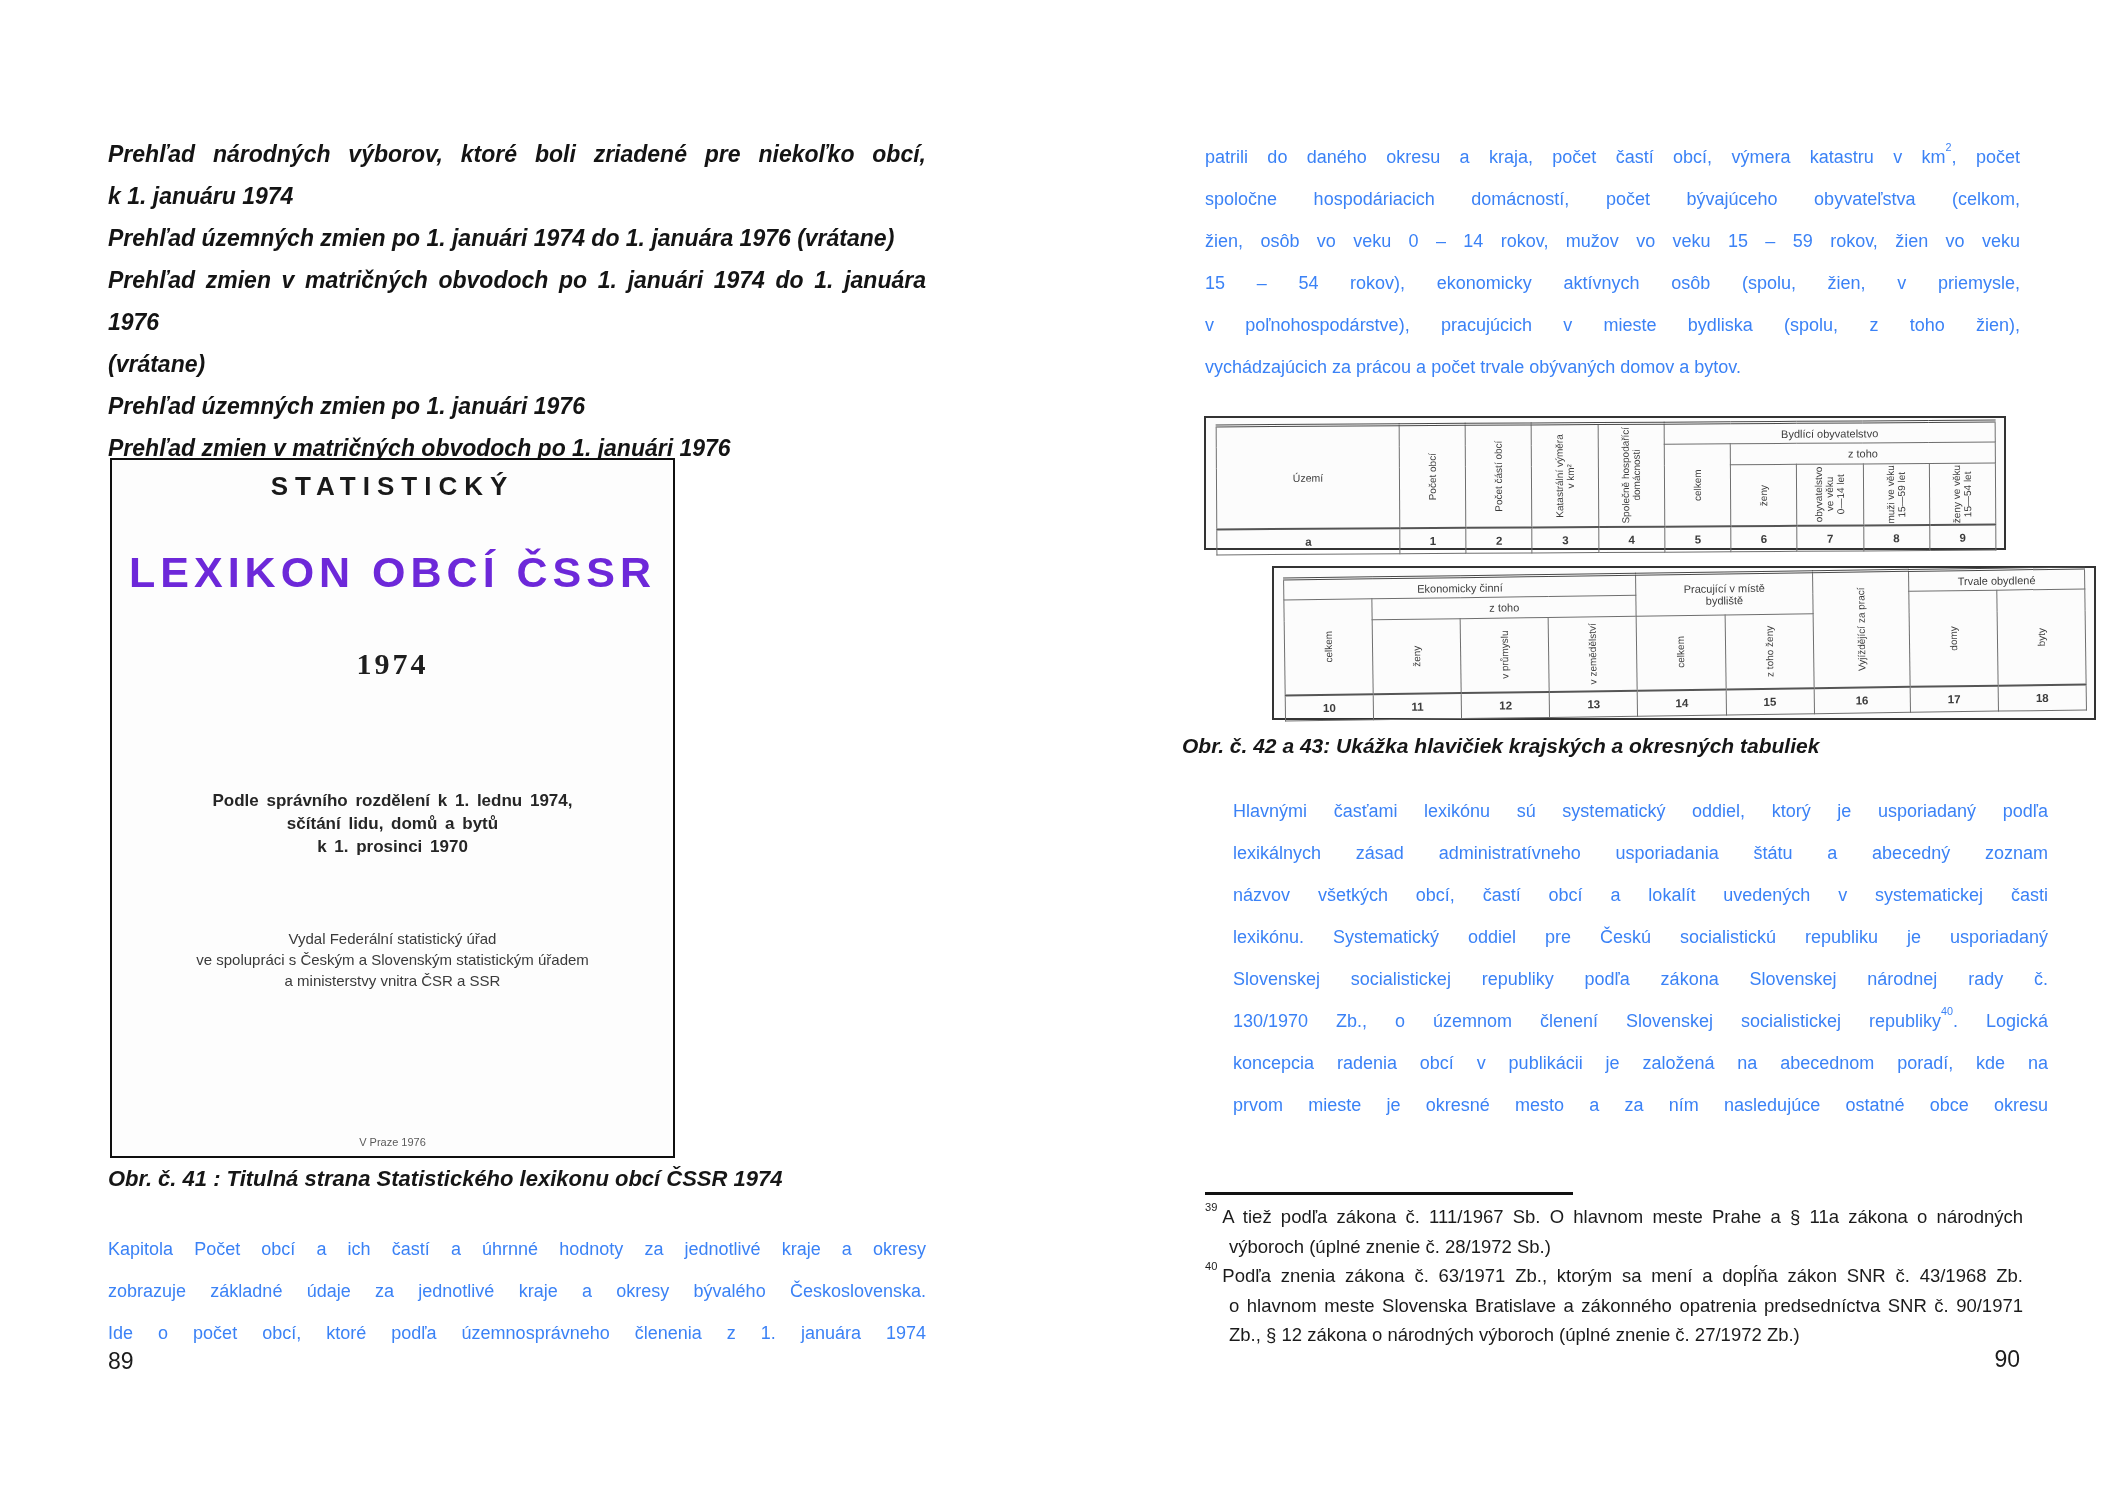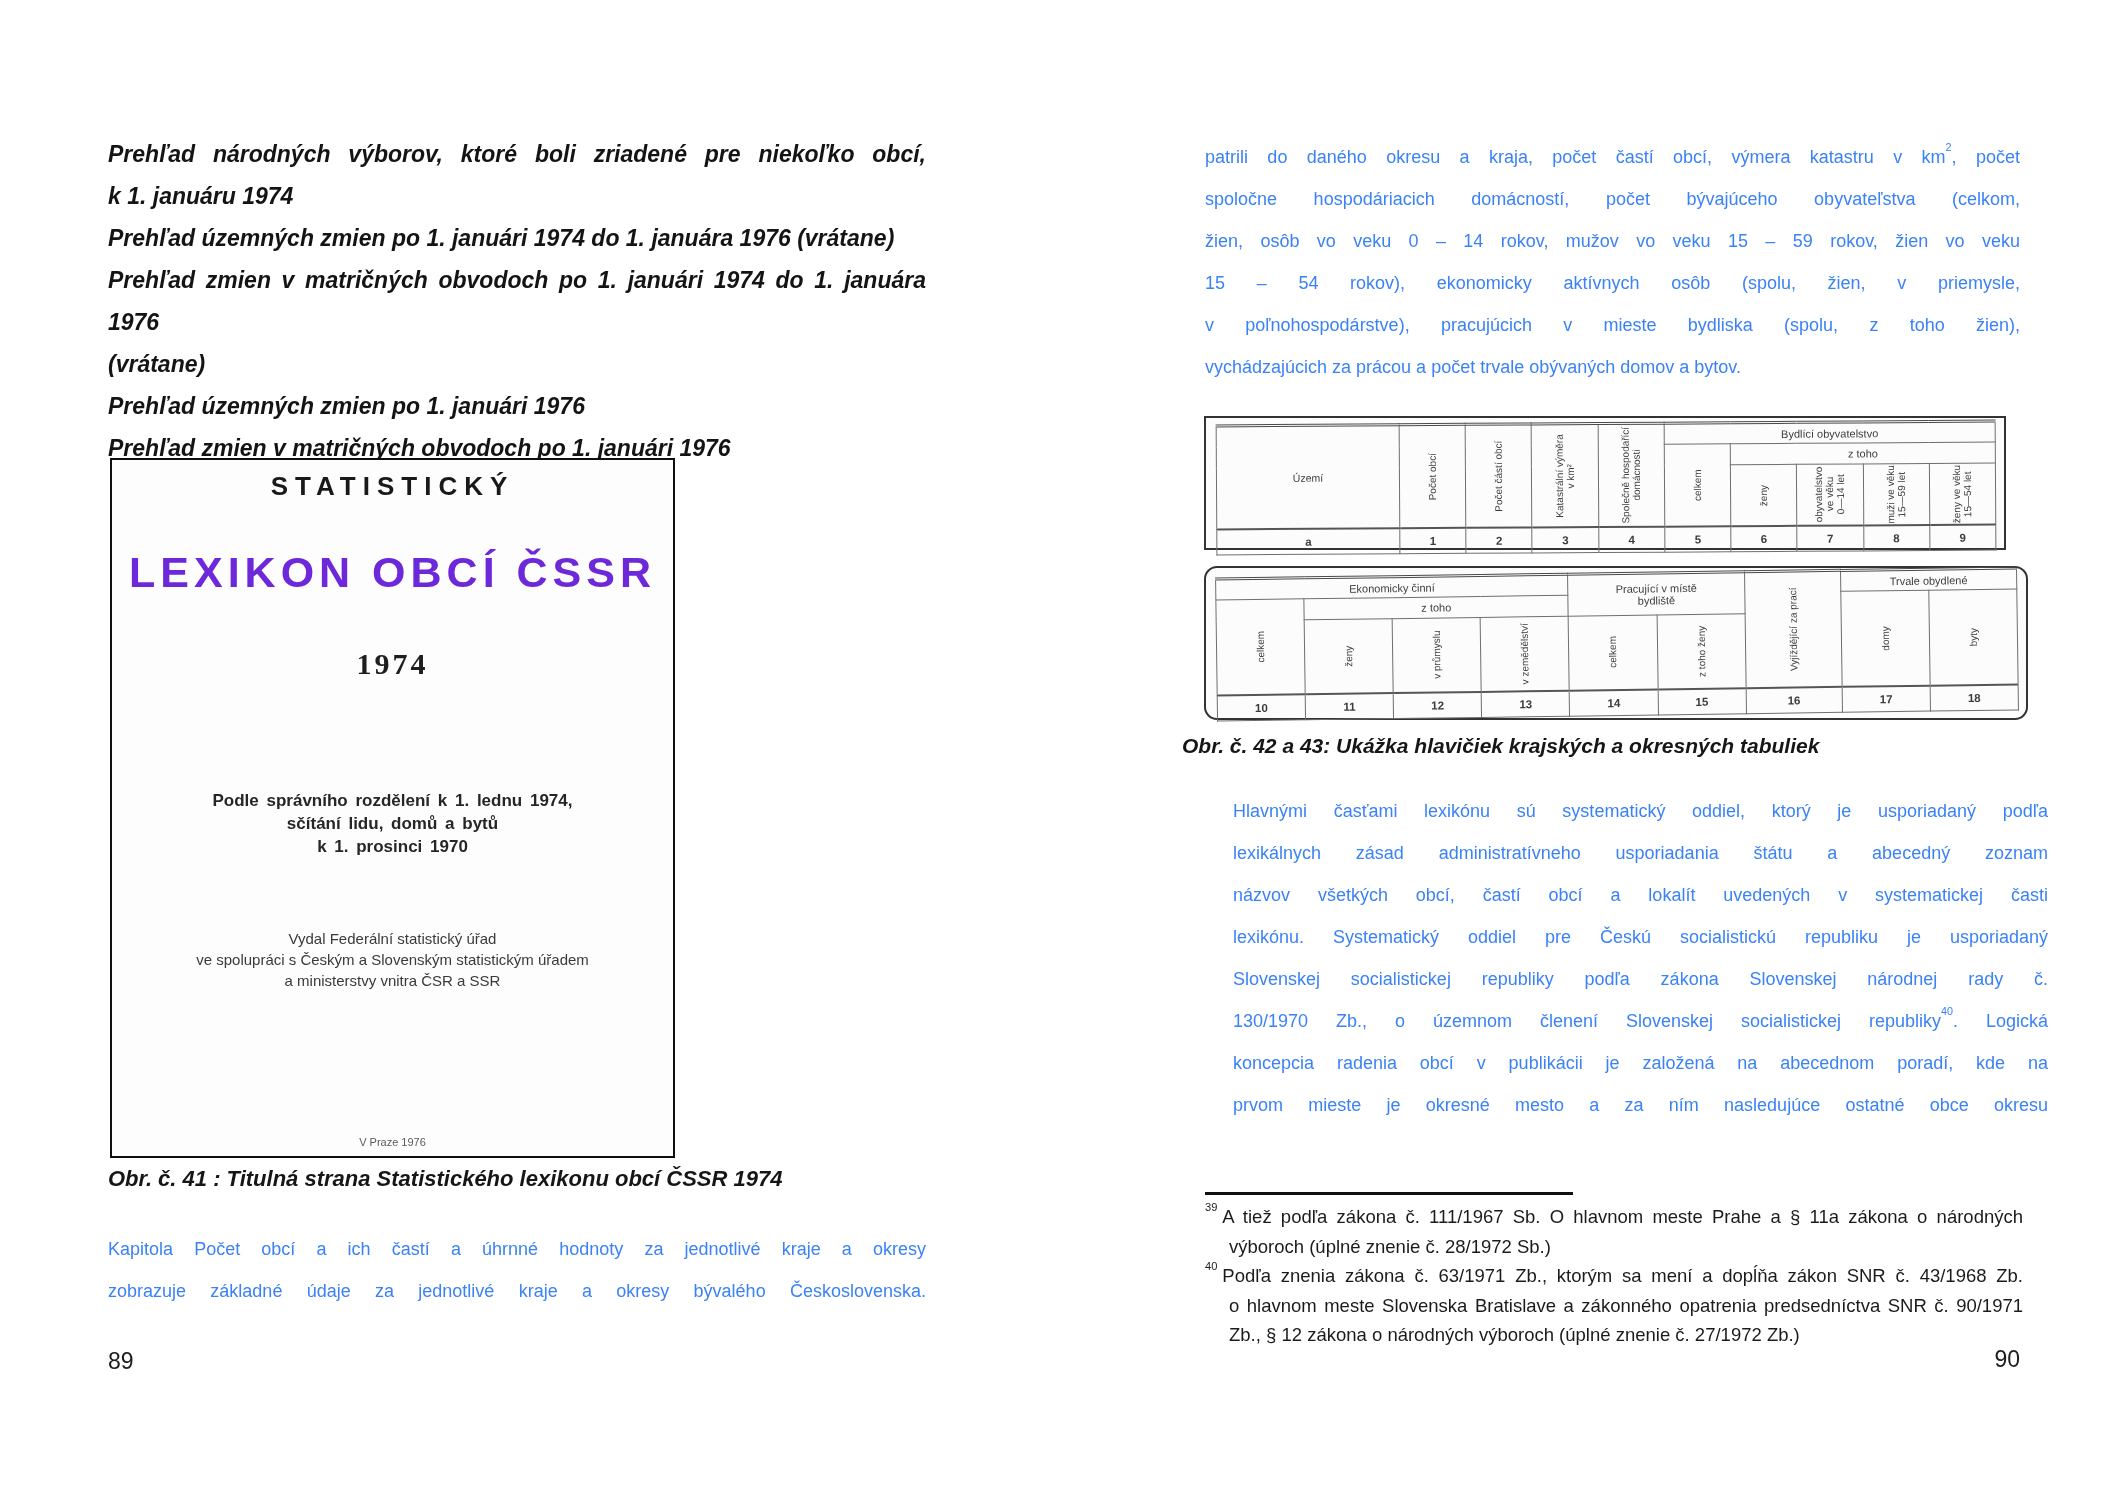--- a/index.html
+++ b/index.html
@@ -40,21 +40,21 @@
   .pageno { position:absolute; font-size:23px; color:#1c1c1c; }
   .pageno-left  { left:108px; top:1348px; }
   .pageno-right { left:1205px; top:1346px; width:815px; text-align:right; }
 
   
   .para-top-right  { left:1205px; top:136px; width:815px; }
   .para-main-right { left:1205px; top:790px; width:815px;margin-left:28px; }
 
   .scan-box { position:absolute; border:2px solid #333; background:#fcfcfc; }
   .scan-box-1 { left:1204px; top:416px; width:798px; height:130px; }
-  .scan-box-2 { left:1204px; top:566px; width:820px; height:150px;border-radius:13px; }
+  .scan-box-2 { left:1272px; top:566px; width:820px; height:150px; }
   .scan-inner { position:absolute; left:10px; right:8px; top:4px; bottom:4px; }
   .scan-inner-1 { transform:rotate(-0.35deg); }
   .scan-inner-2 { transform:rotate(-0.8deg); }
   table.scan {
     width:100%; height:100%; border-collapse:collapse; table-layout:fixed;
     color:#3c3c3c; border-top:3px double #4a4a4a;
   }
   table.scan td {
     border:1px solid #6f6f6f; padding:1px; text-align:center; vertical-align:middle;
     font-size:10.5px; line-height:12px; overflow:hidden;
@@ -118,20 +118,21 @@
         <div class="tline">a ministerstvy vnitra ČSR a SSR</div>
       </div>
     <div class="cover-place">V Praze 1976</div>
   </div>
 
   <div class="caption caption-41">Obr. č. 41 : Titulná strana Statistického lexikonu obcí ČSSR 1974</div>
 
   <div class="body-text body-left">
       <div class="tline just">Kapitola Počet obcí a ich častí a úhrnné hodnoty za jednotlivé kraje a okresy</div>
       <div class="tline just">zobrazuje základné údaje za jednotlivé kraje a okresy bývalého Československa.</div>
+      <div class="tline just">Ide o počet obcí, ktoré podľa územnosprávneho členenia z 1. januára 1974</div>
     </div>
 
   <div class="pageno pageno-left">89</div>
 
   <div class="body-text para-top-right">
       <div class="tline just">patrili do daného okresu a kraja, počet častí obcí, výmera katastru v km<sup>2</sup>, počet</div>
       <div class="tline just">spoločne hospodáriacich domácností, počet bývajúceho obyvateľstva (celkom,</div>
       <div class="tline just">žien, osôb vo veku 0 – 14 rokov, mužov vo veku 15 – 59 rokov, žien vo veku</div>
       <div class="tline just">15 – 54 rokov), ekonomicky aktívnych osôb (spolu, žien, v priemysle,</div>
       <div class="tline just">v poľnohospodárstve),  pracujúcich v mieste bydliska (spolu, z toho žien),</div>

